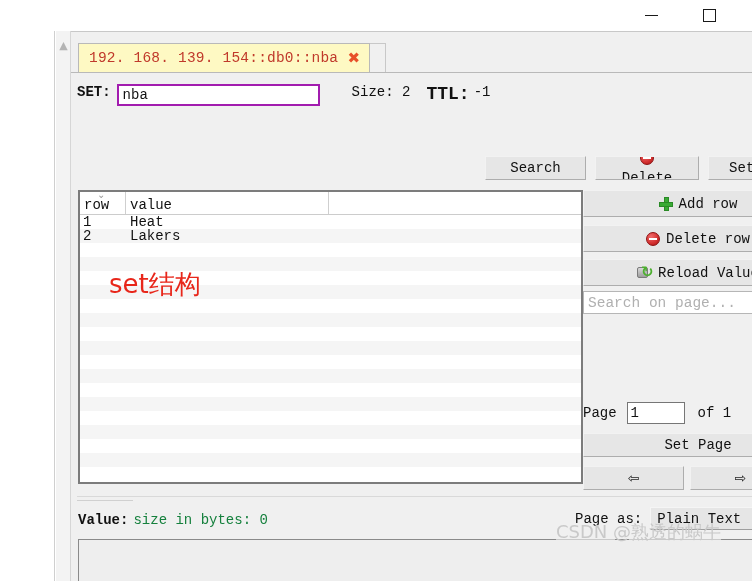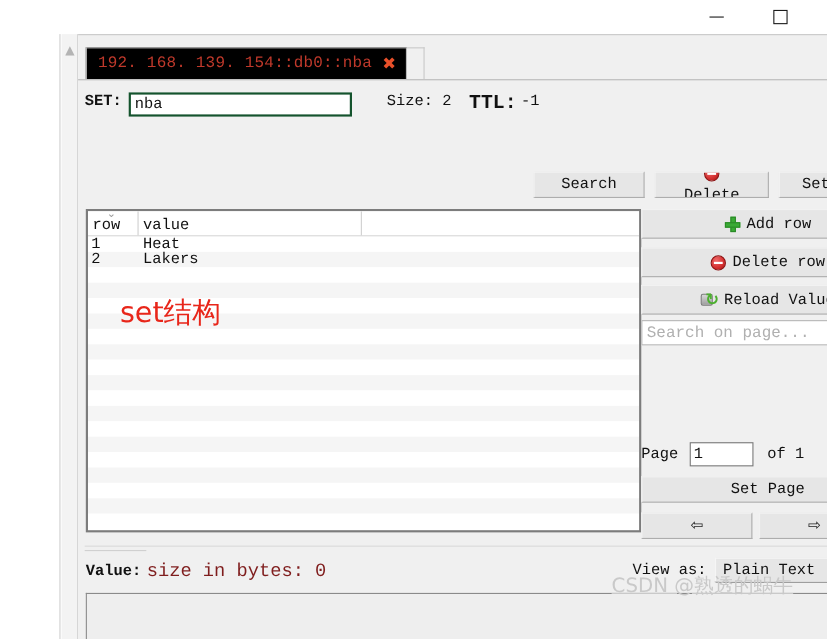--- a/index.html
+++ b/index.html
@@ -80,21 +80,21 @@
 
   
   .tabstrip {
     position: absolute; left: 71px; top: 43px;
     width: 681px; height: 30px;
   }
   .tab {
     position: absolute; left: 7px; top: 0;
     height: 30px;
     box-sizing: border-box;
-    background: #000000;
+    background: #fef9c3;
     border: 1px solid #b9b9b9;
     border-bottom: 1px solid #ffffff;
     display: flex; align-items: center;
     padding: 0 8px 0 10px;
   }
   .tab-label {
     font-size: 14.5px;
     color: #c0392b;
     letter-spacing: 0.2px;
     white-space: nowrap;
@@ -133,21 +133,21 @@
     height: 24px;
     display: flex; align-items: flex-start;
   }
   .lbl-set {
     font-size: 14px; font-weight: bold; color: #111;
     margin-right: 6px;
   }
   .key-input {
     width: 203px; height: 22px;
     box-sizing: border-box;
-    border: 2px solid #14532d;
+    border: 2px solid #a21caf;
     background: #ffffff;
     font-family: "Liberation Mono", monospace;
     font-size: 14px;
     color: #111;
     padding: 0 4px;
     outline: none;
   }
   .lbl-size {
     font-size: 14px; color: #111;
     margin-left: 32px;
@@ -365,21 +365,21 @@
   
   .value-bar {
     position: absolute; left: 7px; top: 434px;
     width: 735px; height: 26px;
     display: flex; align-items: center;
   }
   .lbl-value {
     font-size: 14px; font-weight: bold; color: #111;
   }
   .lbl-bytes {
-    font-size: 17px; color: #7f1d1d; margin-left: 5px;
+    font-size: 14px; color: #15803d; margin-left: 5px;
   }
   .view-as-wrap {
     position: absolute; left: 497px; top: 0;
     display: flex; align-items: center;
   }
   .lbl-viewas { font-size: 14px; color: #111; margin-right: 8px; }
   .combo {
     height: 23px;
     box-sizing: border-box;
     background: #e6e6e6;
@@ -589,21 +589,21 @@
     <div class="btn btn-next">
       <span class="arrow-glyph">⇨</span>
     </div>
 
     <div class="splitter"></div>
 
     <div class="value-bar">
       <span class="lbl-value">Value:</span>
       <span class="lbl-bytes">size in bytes: 0</span>
       <div class="view-as-wrap">
-        <span class="lbl-viewas">View as:</span>
+        <span class="lbl-viewas">Page as:</span>
         <div class="combo">
           <span>Plain Text</span>
         </div>
       </div>
     </div>
 
     <div class="value-editor"></div>
   </div>
 
   <div class="watermark">CSDN @熟透的蜗牛</div>

